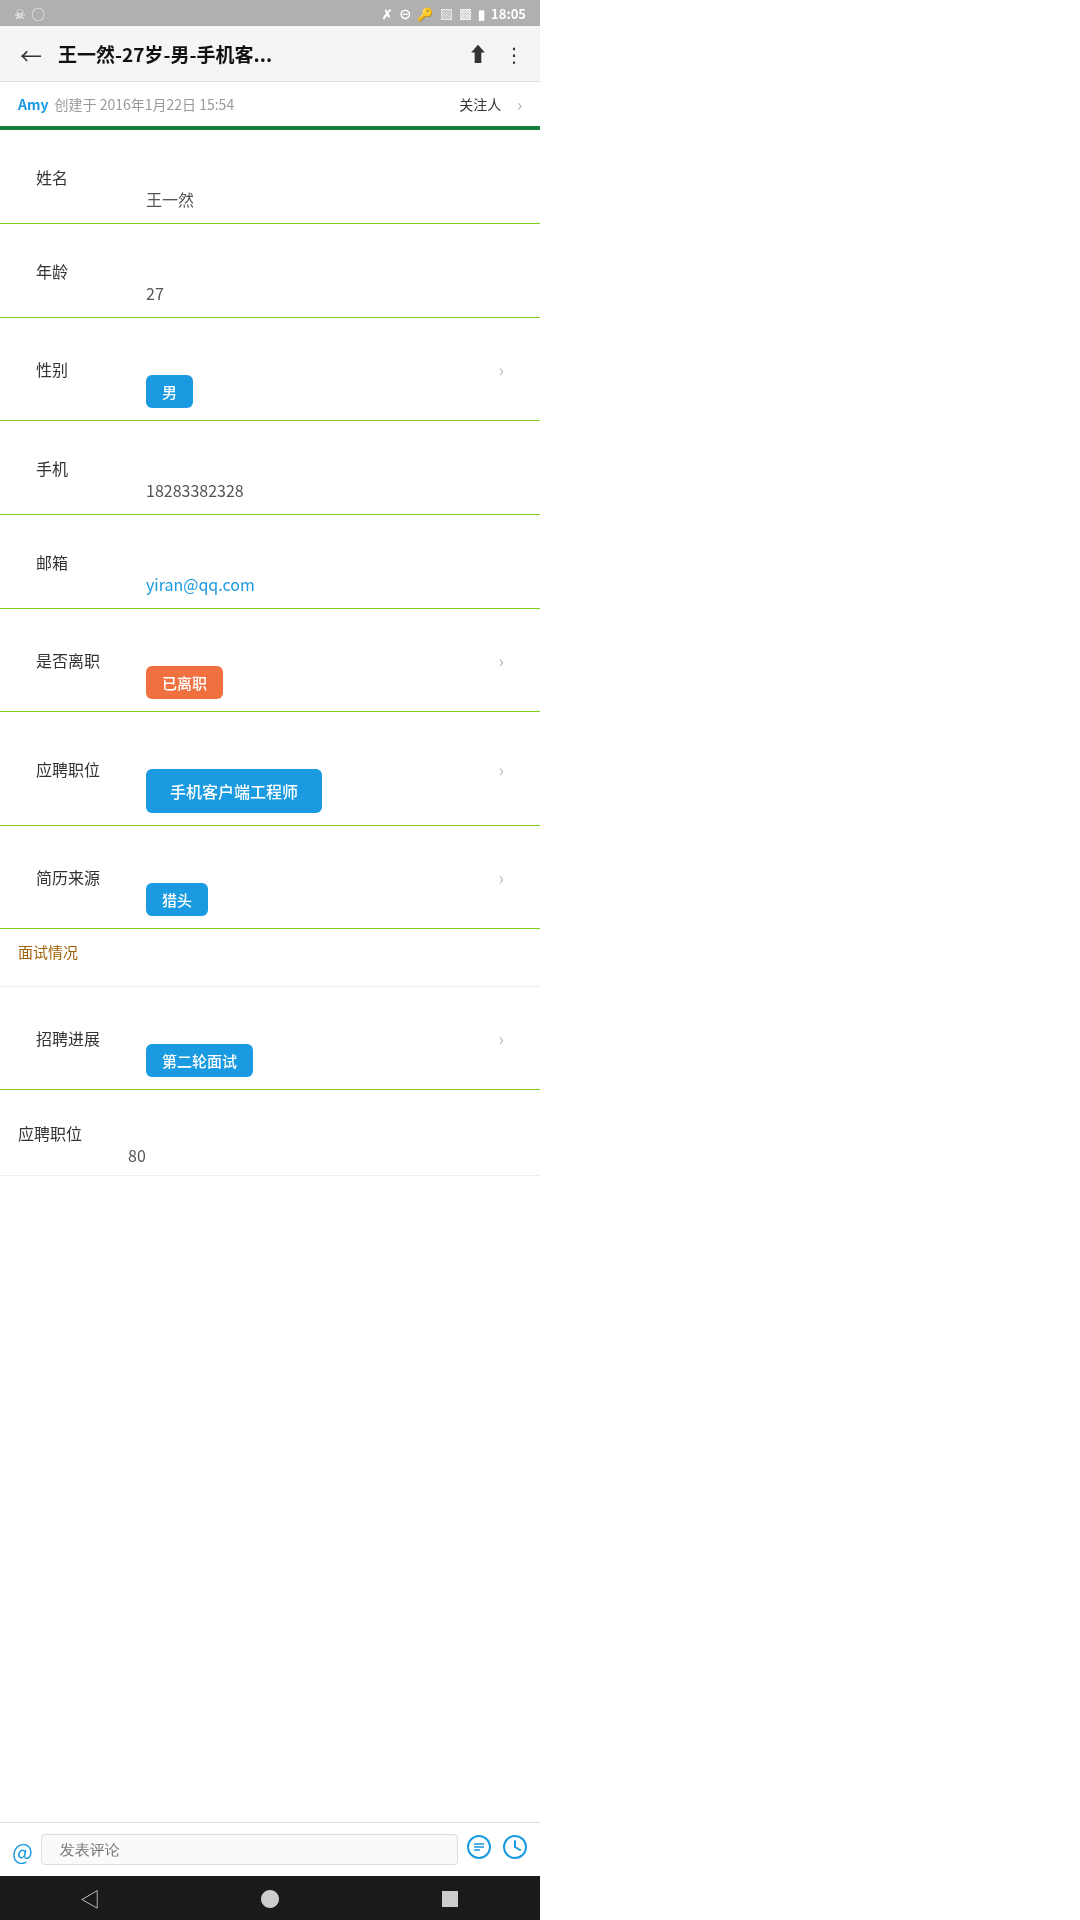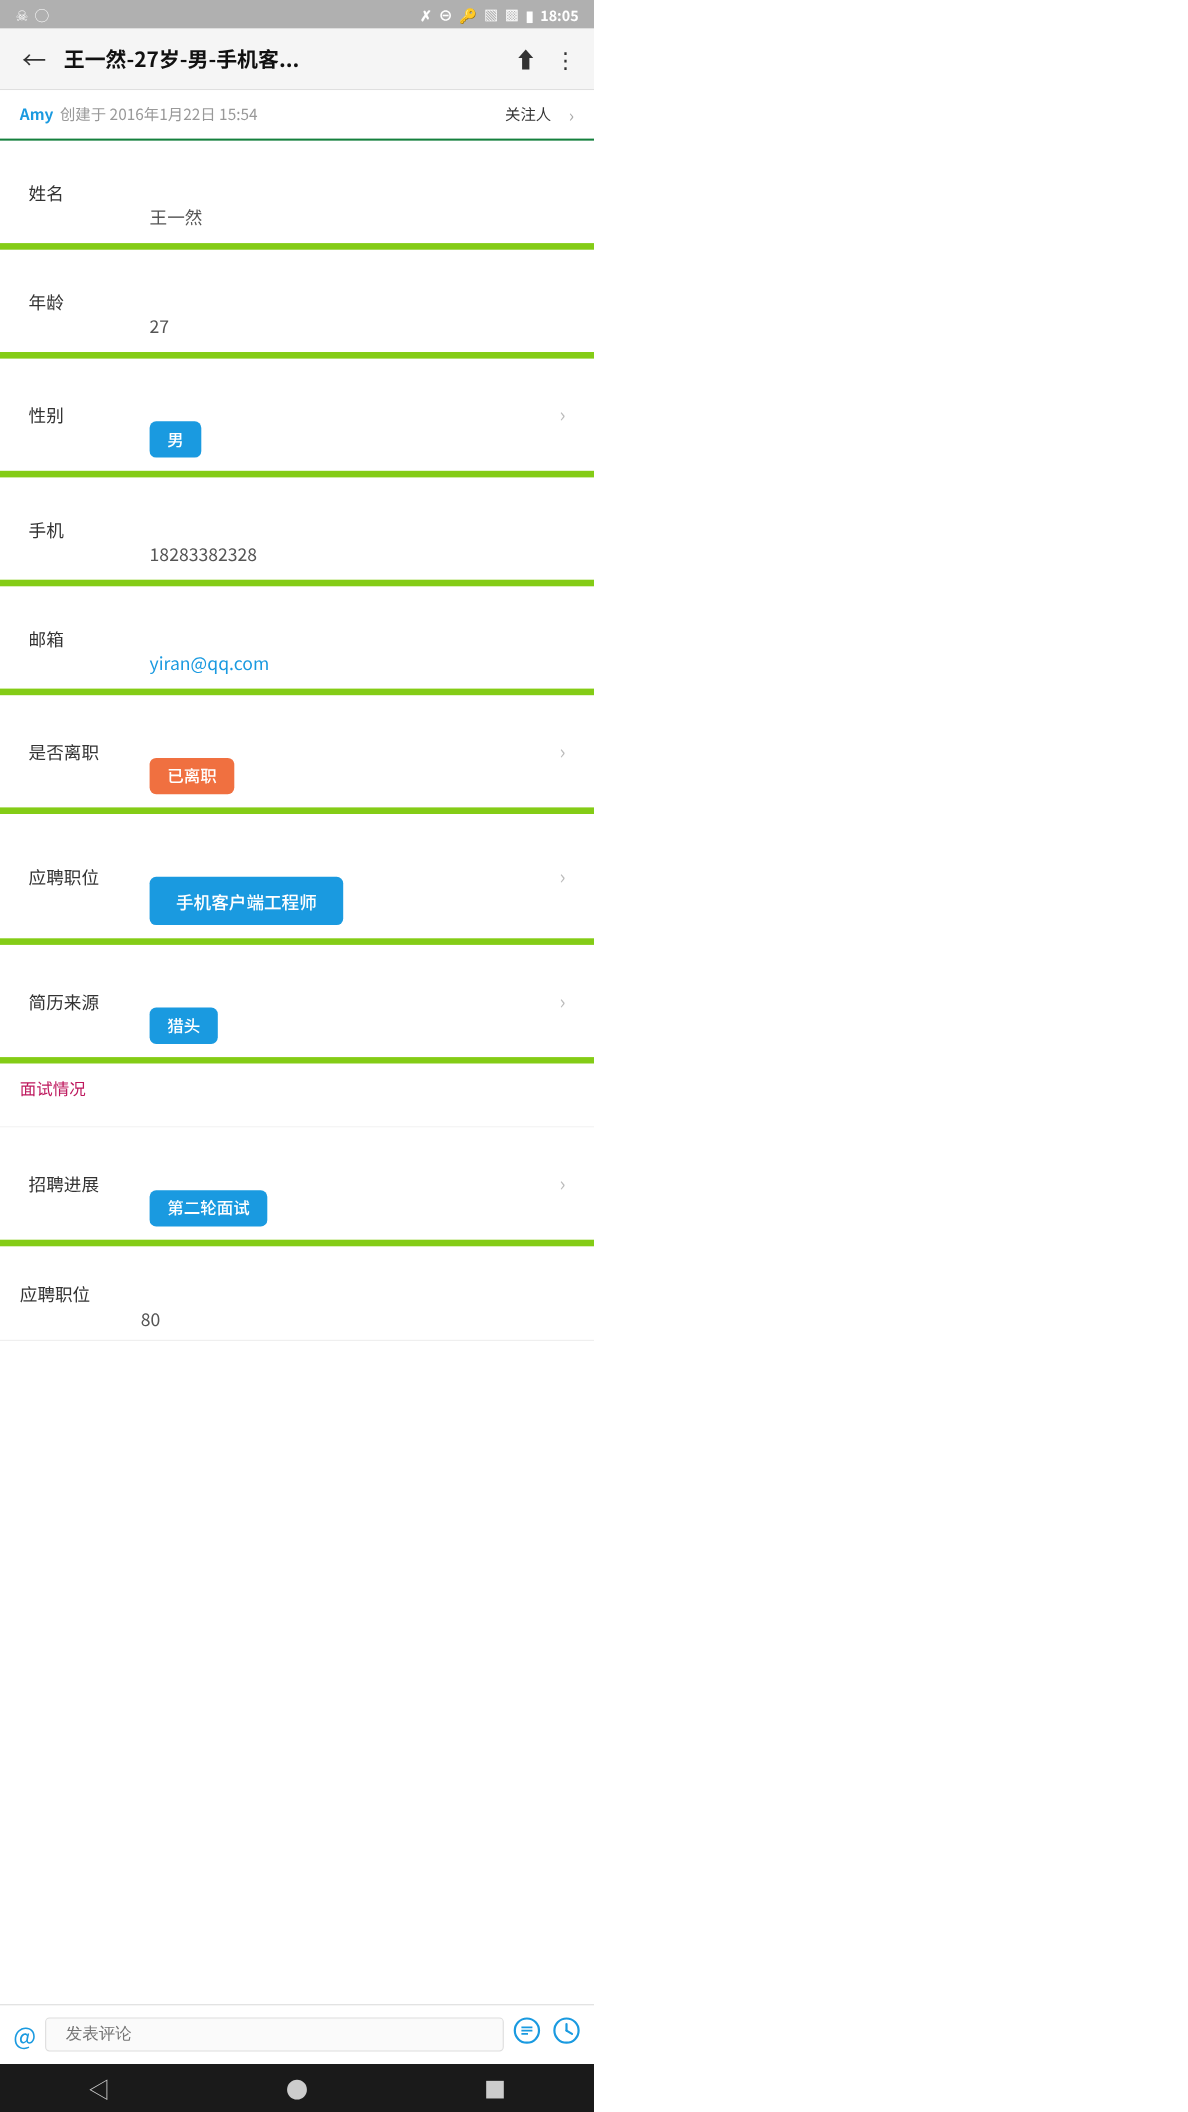--- a/index.html
+++ b/index.html
@@ -63,37 +63,37 @@
       color: #333;
       cursor: pointer;
     }
 
     
     .meta-row {
       display: flex;
       align-items: center;
       justify-content: space-between;
       padding: 10px 18px;
-      border-bottom: 2px solid #15803d;
+      border-bottom: 4px solid #15803d;
       background: #fff;
     }
     .meta-left { display: flex; align-items: center; gap: 6px; font-size: 14px; }
     .meta-author { color: #1a9ae0; font-weight: bold; }
     .meta-date { color: #999; text-align: right; }
     .meta-right { display: flex; align-items: center; gap: 16px; color: #333; font-size: 14px; cursor: pointer; }
     .meta-chevron { color: #aaa; font-size: 16px; }
 
     
     .info-section { background: #fff; }
     .info-row {
       display: flex;
       align-items: center;
       min-height: 64px;
-      padding: 12px 26px;
-      border-bottom: 6px solid #84cc16;
+      padding: 12px 36px;
+      border-bottom: 1px solid #84cc16;
     }
     .info-label {
       width: 110px;
       font-size: 16px;
       color: #333;
       flex-shrink: 0;
     }
     .info-value {
       flex: 1;
       font-size: 16px;
@@ -113,21 +113,21 @@
       font-weight: 500;
     }
     .badge-blue { background: #1a9ae0; }
     .badge-orange { background: #f07040; }
     .badge-blue-wide { background: #1a9ae0; padding: 10px 24px; font-size: 16px; }
 
     
     .section-header {
       padding: 12px 18px 24px 18px;
       font-size: 15px;
-      color: #be185d;
+      color: #a16207;
       background: #fff;
       border-bottom: 1px solid #eee;
     }
 
     
     .comment-bar {
       position: fixed;
       bottom: 44px;
       left: 0;
       width: 540px;

